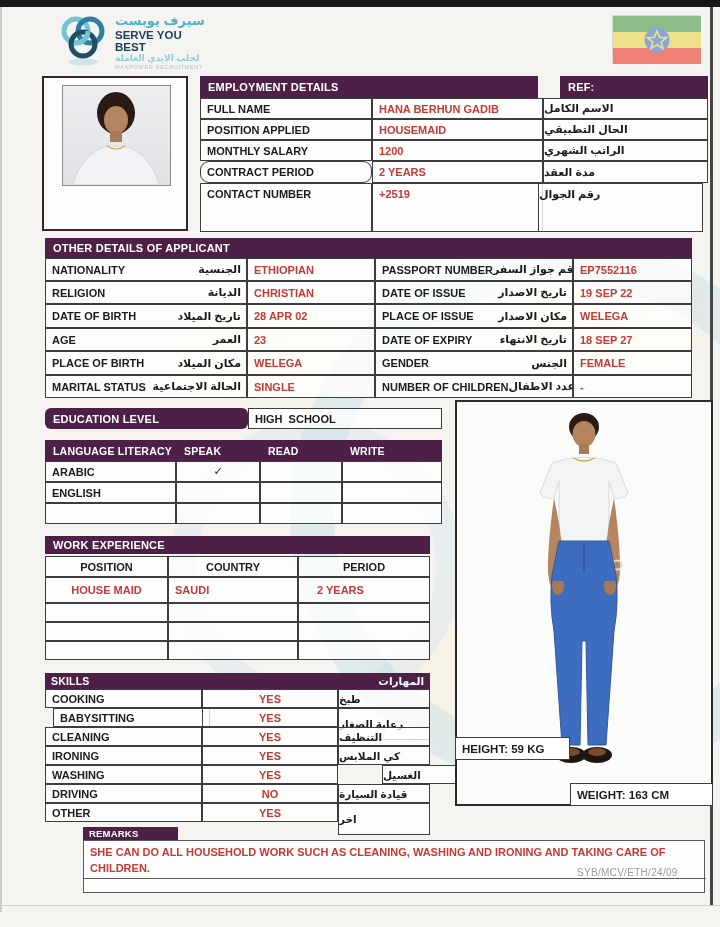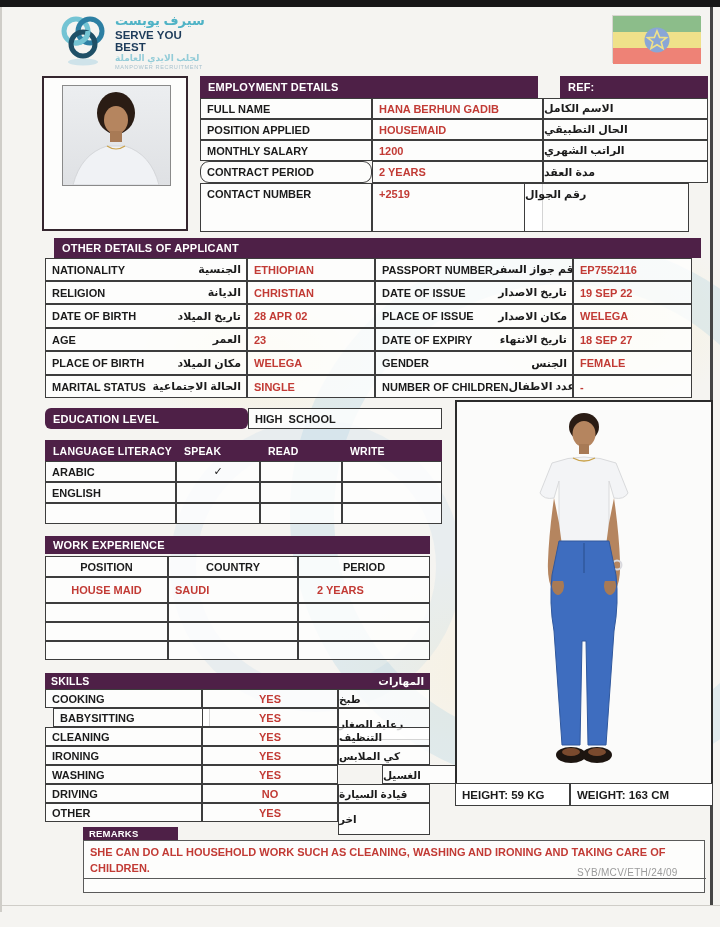--- a/index.html
+++ b/index.html
@@ -101,23 +101,23 @@
   <div class="cell pad semibold" style="left:200px;top:140px;width:172px;height:21px;">MONTHLY SALARY</div>
   <div class="cell pad val" style="left:372px;top:140px;width:171px;height:21px;">1200</div>
   <div class="cell ar right" style="left:543px;top:140px;width:165px;height:21px;">الراتب الشهري</div>
 
   <div class="cell pad semibold" style="left:200px;top:161px;width:172px;height:22px;border-radius:9px;">CONTRACT PERIOD</div>
   <div class="cell pad val" style="left:372px;top:161px;width:171px;height:22px;">2 YEARS</div>
   <div class="cell ar right" style="left:543px;top:161px;width:165px;height:22px;">مدة العقد</div>
 
   <div class="cell pad semibold topalign" style="left:200px;top:183px;width:172px;height:49px;">CONTACT NUMBER</div>
   <div class="cell pad val topalign" style="left:372px;top:183px;width:171px;height:49px;">+2519</div>
-  <div class="cell ar right topalign" style="left:524px;top:183px;width:165px;height:49px;">رقم الجوال</div>
-
-  <div class="hdr" style="left:45px;top:238px;width:647px;height:20px;margin-left:9px;">
+  <div class="cell ar right topalign" style="left:538px;top:183px;width:165px;height:49px;">رقم الجوال</div>
+
+  <div class="hdr" style="left:45px;top:238px;width:647px;height:20px;">
     <span>OTHER DETAILS OF APPLICANT</span>
   </div>
 
   <div class="cell between" style="left:45px;top:258px;width:202px;height:23px;">
     <span class="semibold">NATIONALITY</span>
     <span class="ar">الجنسية</span>
   </div>
   <div class="cell pad val" style="left:247px;top:258px;width:128px;height:23px;">ETHIOPIAN</div>
   <div class="cell between" style="left:45px;top:281px;width:202px;height:23px;">
     <span class="semibold">RELIGION</span>
@@ -270,21 +270,21 @@
       <path d="M102,138 L152,138 L159,172 Q162,200 157,228 L149,342 L131,342 L129,238 L125,238 L123,342 L105,342 L97,228 Q92,200 95,172 Z" fill="#3e6dbf" stroke="#30589d"></path>
       <line x1="127" y1="140" x2="127" y2="170" stroke="#30589d" stroke-width="1.5"></line>
       <path d="M96,188 Q101,196 106,188 Q108,182 106,178 L96,178 Q94,182 96,188 Z" fill="#a87a55"></path>
       <path d="M148,188 Q153,196 158,188 Q160,182 158,178 L148,178 Q146,182 148,188 Z" fill="#a87a55"></path>
       <ellipse cx="114" cy="352" rx="15" ry="8" fill="#1d1510"></ellipse>
       <ellipse cx="140" cy="352" rx="15" ry="8" fill="#1d1510"></ellipse>
       <ellipse cx="114" cy="349" rx="9" ry="4" fill="#7a4a2e"></ellipse>
       <ellipse cx="140" cy="349" rx="9" ry="4" fill="#7a4a2e"></ellipse>
     </svg>
   </div>
-  <div class="cell pad semibold" style="left:455px;top:783px;width:115px;height:23px;font-size:11.5px;background:#fff;">HEIGHT: 59 KG</div>
+  <div class="cell pad semibold" style="left:455px;top:737px;width:115px;height:23px;font-size:11.5px;background:#fff;">HEIGHT: 59 KG</div>
   <div class="cell pad semibold" style="left:570px;top:783px;width:143px;height:23px;font-size:11.5px;background:#fff;">WEIGHT: 163 CM</div>
 
   <div class="hdr" style="left:83px;top:827px;width:95px;height:13px;font-size:9.5px;padding:0 6px;">
     <span>REMARKS</span>
   </div>
   <div class="abs" style="left:83px;top:840px;width:622px;height:53px;border:1px solid #5a5a5a;background:rgba(255,255,255,0.8);">
     <div style="position:absolute;left:6px;top:3px;width:600px;font-size:11px;font-weight:bold;color:#c23b35;line-height:16px;">SHE CAN DO ALL HOUSEHOLD WORK SUCH AS CLEANING, WASHING AND IRONING AND TAKING CARE OF CHILDREN.</div>
     <div class="abs" style="left:0;top:37px;width:622px;height:1px;background:#5a5a5a;"></div>
   </div>
   <div class="abs" style="left:577px;top:867px;width:130px;font-size:10px;color:#9b9b9b;letter-spacing:.3px;">SYB/MCV/ETH/24/09</div>

